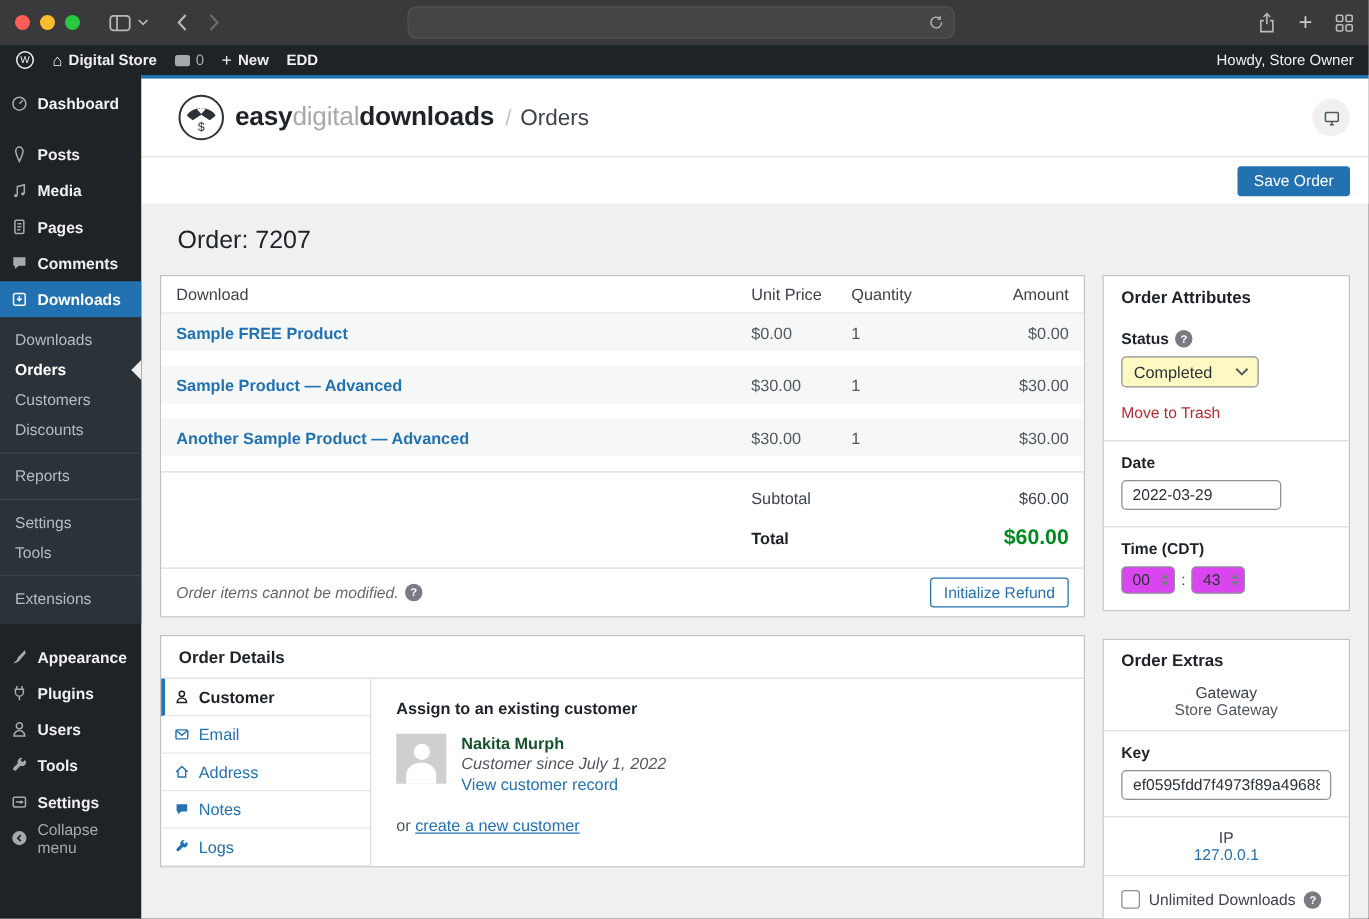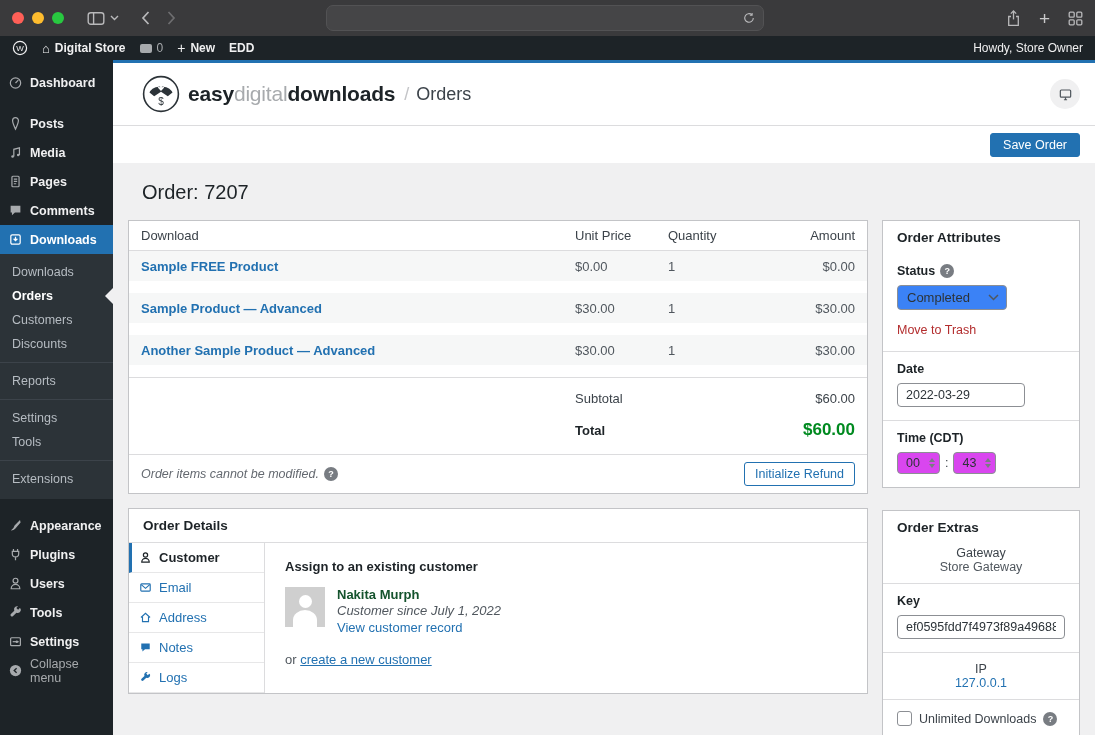--- a/index.html
+++ b/index.html
@@ -60,21 +60,21 @@
 
   .content { flex:1; padding:16px 15px 0; overflow:hidden; }
   h1.page-title { font-size:20px; font-weight:normal; color:#1d2327; margin:2px 0 16px 14px; }
   .cols { display:flex; gap:14px; }
   .col-left { width:740px; flex-shrink:0; }
   .col-right { width:198px; flex-shrink:0; }
 
   .panel { background:#fff; border:1px solid #c3c4c7; }
 
   
-  .tbl-head, .tbl-row, .tot-row { display:grid; grid-template-columns:1fr 80px 78px 96px; align-items:center; padding:0 12px; font-size:13px;gap:13px; }
+  .tbl-head, .tbl-row, .tot-row { display:grid; grid-template-columns:1fr 80px 78px 96px; align-items:center; padding:0 12px; font-size:13px; }
   .tbl-head { height:30px; color:#3c434a; border-bottom:1px solid #dcdcde; }
   .tbl-row { height:30px; background:#f6f7f7; margin-top:0; color:#50575e; }
   .row-gap { height:12px; background:#fff; }
   .dl-link { color:#2271b1; font-weight:bold; text-decoration:none; cursor:pointer; }
   .cell-right { text-align:right; }
   .totals { border-top:1px solid #dcdcde; padding:6px 0 10px; }
   .tot-row { min-height:28px; color:#3c434a; }
   .tot-row .t-label { font-weight:normal; }
   .tot-row.grand { margin-top:4px; }
   .tot-row.grand .t-label { font-weight:bold; color:#1d2327; }
@@ -82,27 +82,27 @@
   .items-foot { border-top:1px solid #dcdcde; display:flex; align-items:center; justify-content:space-between; padding:7px 12px; }
   .foot-note { font-style:italic; color:#646970; font-size:12.5px; display:flex; align-items:center; gap:5px; }
   .help-badge { width:14px; height:14px; border-radius:50%; background:#787c82; color:#fff; font-size:9px; font-weight:bold; display:inline-flex; align-items:center; justify-content:center; font-style:normal; cursor:pointer; flex-shrink:0; }
   .btn-secondary { background:#fff; color:#2271b1; border:1px solid #2271b1; border-radius:3px; font-size:12.5px; padding:4px 10px; font-family:inherit; cursor:pointer; }
 
   
   .details { margin-top:14px; }
   .panel-title { font-size:13.5px; font-weight:bold; color:#1d2327; padding:9px 14px; }
   .details .panel-title { border-bottom:1px solid #dcdcde; }
   .details-body { display:flex; }
-  .tabs { width:136px; border-right:1px solid #dcdcde; flex-shrink:0; }
+  .tabs { width:168px; border-right:1px solid #dcdcde; flex-shrink:0; }
   .tab { display:flex; align-items:center; gap:7px; padding:7px 10px; font-size:13px; color:#2271b1; border-bottom:1px solid #e7e7e8; cursor:pointer; }
   .tab svg { flex-shrink:0; }
   .tab.active { color:#1d2327; font-weight:bold; border-left:3px solid #2271b1; padding-left:7px; }
   .details-pane { flex:1; padding:16px 20px; }
   .assign-label { font-size:13px; font-weight:bold; color:#1d2327; margin-bottom:7px; }
-  .select { position:relative; display:inline-flex; align-items:center; border:1px solid #8c8f94; border-radius:4px; background:#3b82f6; font-size:13px; color:#2c3338; padding:4px 28px 4px 9px; cursor:pointer; }
+  .select { position:relative; display:inline-flex; align-items:center; border:1px solid #8c8f94; border-radius:4px; background:#fef9c3; font-size:13px; color:#2c3338; padding:4px 28px 4px 9px; cursor:pointer; }
   .select svg { position:absolute; right:7px; }
   .cust-card { display:flex; gap:12px; margin-top:13px; }
   .avatar { width:40px; height:40px; background:#cfcfcf; position:relative; overflow:hidden; flex-shrink:0; }
   .avatar::before { content:""; position:absolute; left:50%; top:8px; width:13px; height:13px; margin-left:-6.5px; border-radius:50%; background:#fff; }
   .avatar::after { content:""; position:absolute; left:50%; top:23px; width:24px; height:20px; margin-left:-12px; border-radius:50% 50% 0 0; background:#fff; }
   .cust-name { font-size:13px; font-weight:bold; color:#14532d; }
   .cust-since { font-size:13px; font-style:italic; color:#50575e; margin-top:1px; }
   .link { color:#2271b1; font-size:13px; text-decoration:none; cursor:pointer; }
   .view-link { display:inline-block; margin-top:2px; }
   .or-line { margin-top:16px; font-size:13px; color:#50575e; }

